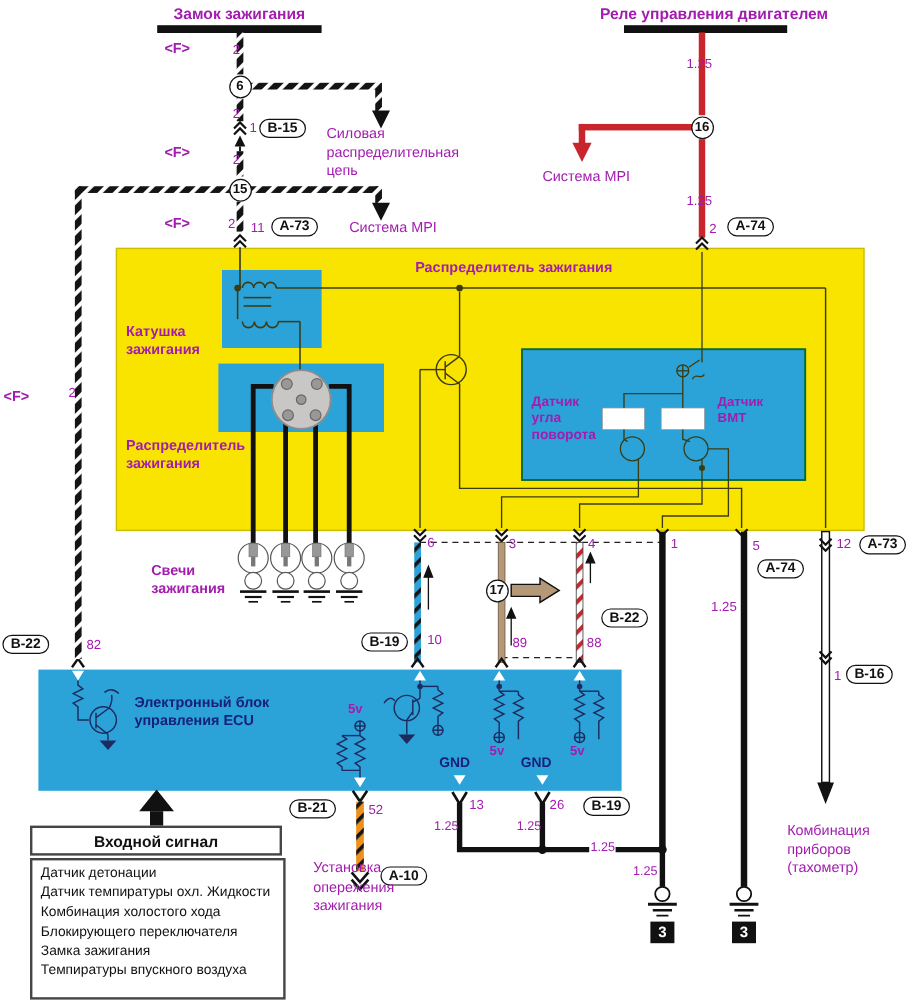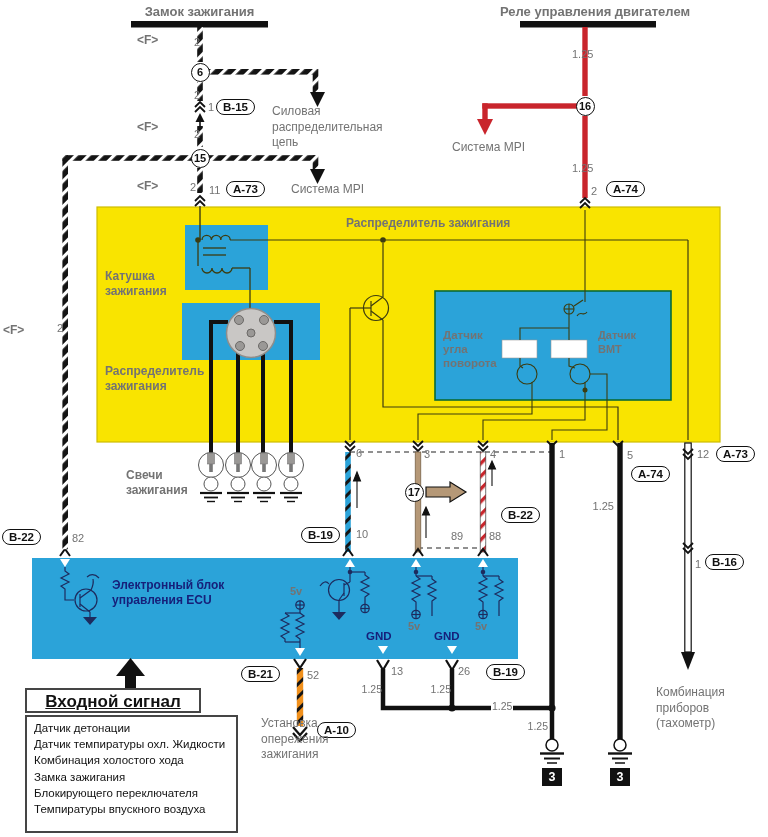--- a/index.html
+++ b/index.html
@@ -1,19 +1,19 @@
 <!DOCTYPE html>
 <html><head>
 <meta charset="utf-8">
 <style>
   html,body{margin:0;padding:0;background:#fff;}
   .stage{position:relative;width:768px;height:837px;background:#fff;overflow:hidden;
          font-family:"Liberation Sans",sans-serif;color:#111;}
   .stage svg{position:absolute;left:0;top:0;}
-  .lbl{position:absolute;font-size:12px;line-height:14px;white-space:nowrap;color:#737373;}
+  .lbl{position:absolute;font-size:12px;line-height:14px;white-space:nowrap;color:#a21caf;}
   .b{font-weight:bold;}
   .t13{font-size:13px;}
   .t11{font-size:11px;line-height:12px;}
   .t10{font-size:10.5px;line-height:11px;}
   .wrap{white-space:normal;}
   .ctr{text-align:center;}
   .rt{text-align:right;}
   .cbox{position:absolute;background:#fff;border:1.6px solid #111;border-radius:8px;
         font-size:11.5px;font-weight:bold;line-height:12px;padding:1px 6px;white-space:nowrap;}
   .jnum{position:absolute;width:19px;height:19px;border:1.7px solid #111;border-radius:50%;
@@ -392,21 +392,21 @@
 <div class="lbl t11" style="left:356px;top:447px;">6</div>
 <div class="lbl t11" style="left:424px;top:448px;">3</div>
 <div class="lbl t11" style="left:490px;top:448px;">4</div>
 <div class="lbl t11" style="left:559px;top:448px;">1</div>
 <div class="lbl t11" style="left:627px;top:449px;">5</div>
 <div class="lbl t11" style="left:697px;top:448px;">12</div>
 <div class="cbox" style="left:716px;top:446px;">A-73</div>
 <div class="cbox" style="left:631px;top:466px;">A-74</div>
 <div class="lbl t11 rt" style="left:584px;top:500px;width:30px;">1.25</div>
 <div class="jnum" style="left:404.5px;top:482.5px;">17</div>
-<div class="lbl t11" style="left:427px;top:530px;padding-left:24px;">89</div>
+<div class="lbl t11" style="left:427px;top:530px;">89</div>
 <div class="lbl t11" style="left:489px;top:530px;">88</div>
 <div class="cbox" style="left:501px;top:507px;">B-22</div>
 <div class="lbl t11" style="left:356px;top:528px;">10</div>
 <div class="cbox" style="left:301px;top:527px;">B-19</div>
 
 <div class="cbox" style="left:2px;top:529px;">B-22</div>
 <div class="lbl t11" style="left:72px;top:532px;">82</div>
 
 <div class="lbl b wrap navy" style="left:112px;top:578px;width:115px;line-height:15px;">Электронный блок управления ECU</div>
 <div class="lbl t11 b" style="left:290px;top:585px;">5v</div>
@@ -428,25 +428,25 @@
 <div class="gwhite" style="left:542px;top:770px;width:20px;">3</div>
 <div class="gwhite" style="left:610px;top:770px;width:20px;">3</div>
 
 <div class="lbl t11" style="left:695px;top:558px;">1</div>
 <div class="cbox" style="left:705px;top:554px;">B-16</div>
 <div class="lbl wrap" style="left:656px;top:685px;width:78px;line-height:15.5px;">Комбинация приборов (тахометр)</div>
 
 <div class="cbox" style="left:317px;top:722px;">A-10</div>
 <div class="lbl wrap" style="left:261px;top:716px;width:70px;line-height:15.5px;">Установка опережения зажигания</div>
 
-<div class="inbox ctr" style="left:25px;top:688px;width:176px;height:25px;font-size:17px;font-weight:bold;line-height:23px;text-decoration:underline;">Входной сигнал</div>
+<div class="inbox ctr" style="left:25px;top:688px;width:210px;height:25px;font-size:13px;font-weight:bold;line-height:23px;">Входной сигнал</div>
 <div class="inbox" style="left:25px;top:715px;width:213px;height:118px;">
   <div style="padding:3px 0 0 7px;font-size:11.5px;line-height:16.2px;">
     <div>Датчик детонации</div>
     <div>Датчик темпиратуры охл. Жидкости</div>
     <div>Комбинация холостого хода</div>
+    <div>Блокирующего переключателя</div>
     <div>Замка зажигания</div>
-    <div>Блокирующего переключателя</div>
     <div>Темпиратуры впускного воздуха</div>
   </div>
 </div>
 
 </div>
 
 </body></html>

